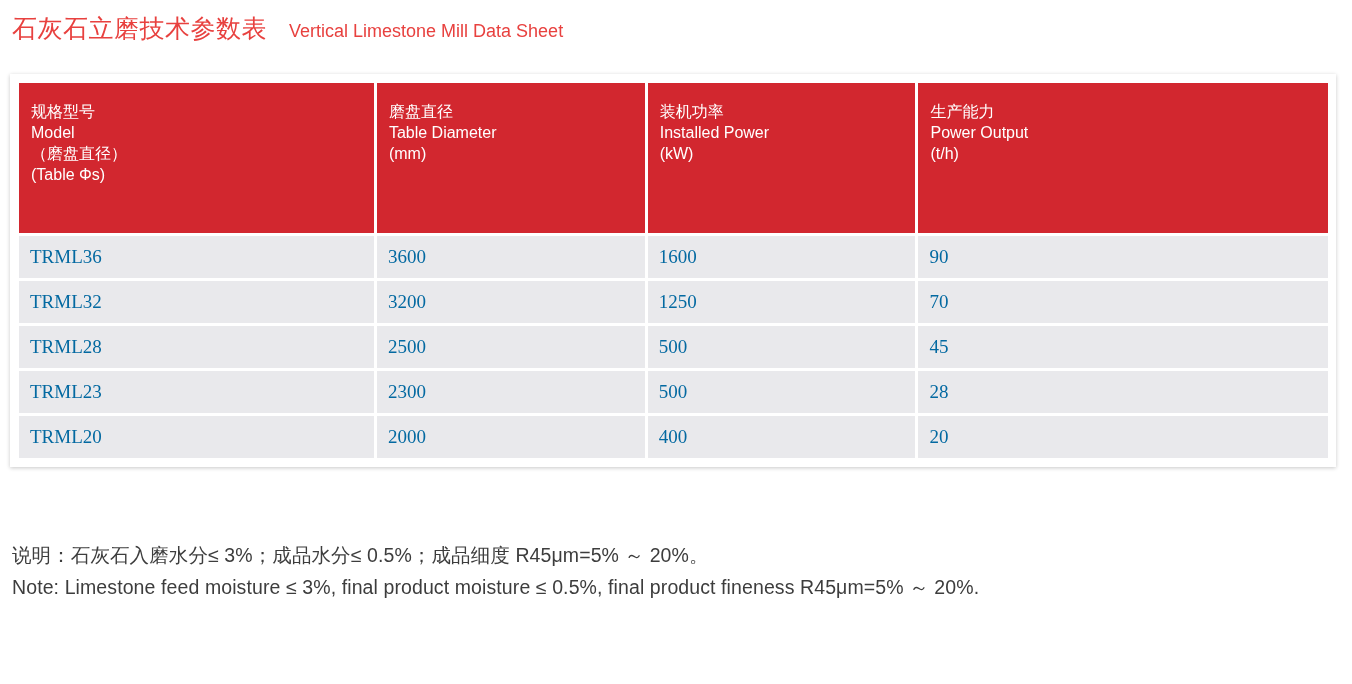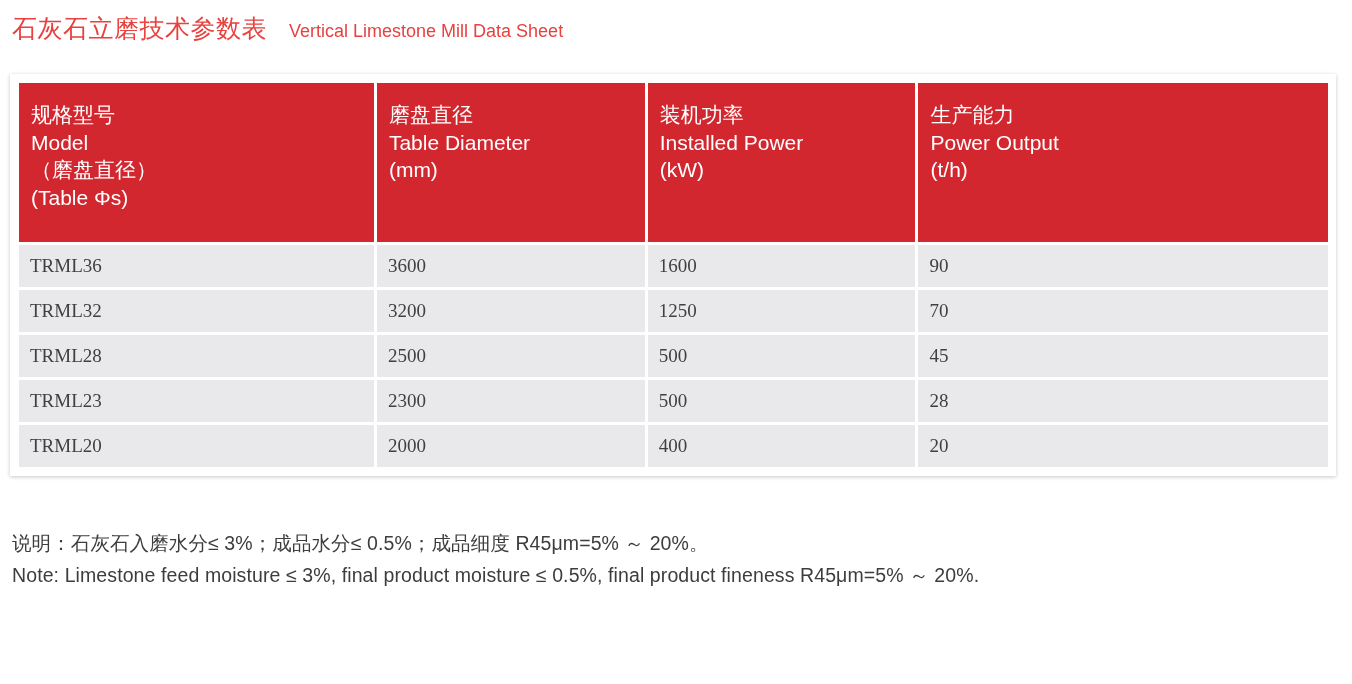--- a/index.html
+++ b/index.html
@@ -66,49 +66,49 @@
   .data-table col.c3 { width: 20.6%; }
   .data-table col.c4 { width: 31.5%; }
 
   thead th {
     background: #d2272f;
     color: #ffffff;
     text-align: left;
     vertical-align: top;
     padding: 18px 12px 30px 12px;
     font-weight: 400;
-    font-size: 21px;
+    font-size: 16px;
     line-height: 1.32;
     height: 150px;
     box-sizing: border-box;
   }
   thead th .hline {
     display: block;
     white-space: nowrap;
   }
 
   tbody td {
     background: #e9e9ec;
-    color: #404040;
+    color: #0369a1;
     font-family: "Liberation Serif", "DejaVu Serif", serif;
     font-size: 19px;
     padding: 10px 12px 10px 11px;
     height: 41px;
     box-sizing: border-box;
     vertical-align: middle;
     text-align: left;
     white-space: nowrap;
     overflow: hidden;
   }
 
   
   .notes {
     position: absolute;
     left: 12px;
-    top: 528px;
+    top: 540px;
     width: 1340px;
     font-size: 19.5px;
     line-height: 1.62;
     color: #3d3d3d;
     letter-spacing: 0.1px;
   }
   .note-line {
     white-space: nowrap;
   }
   .note-line.wrap {

